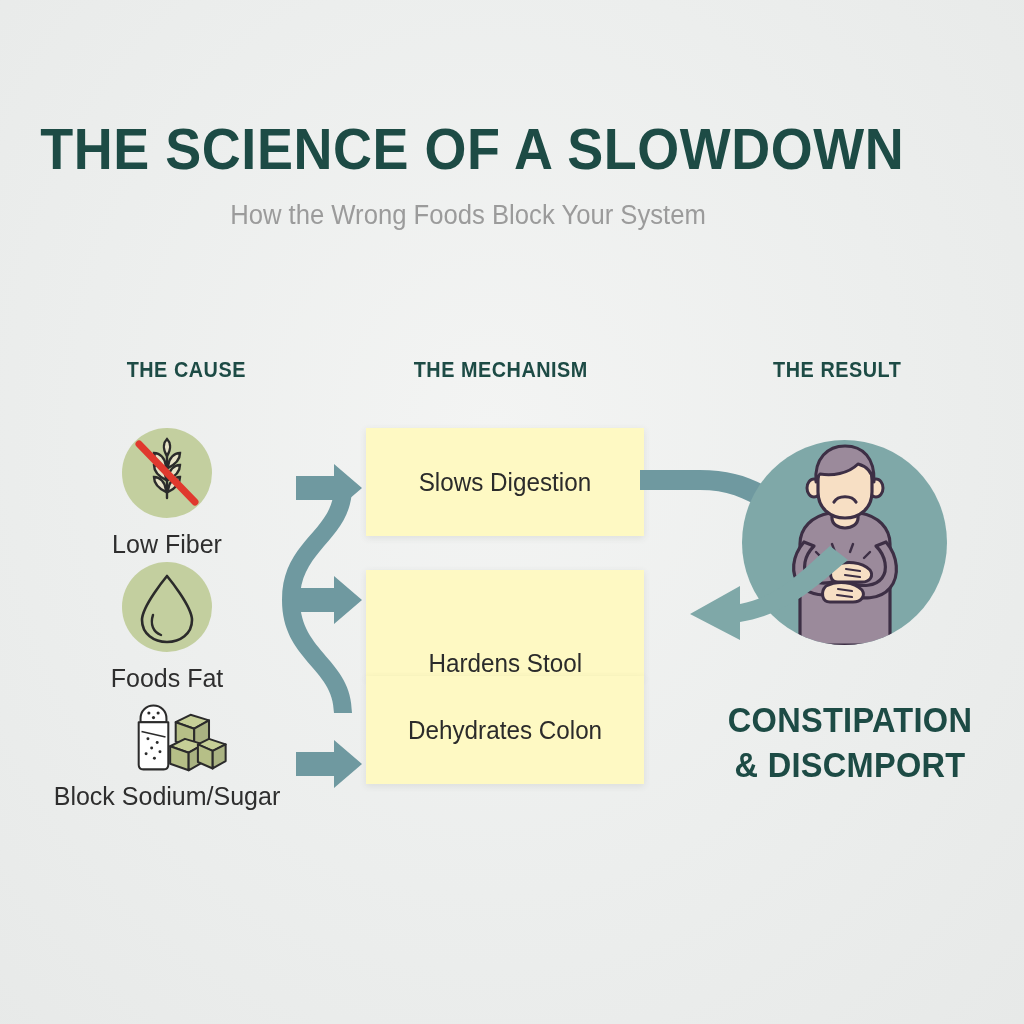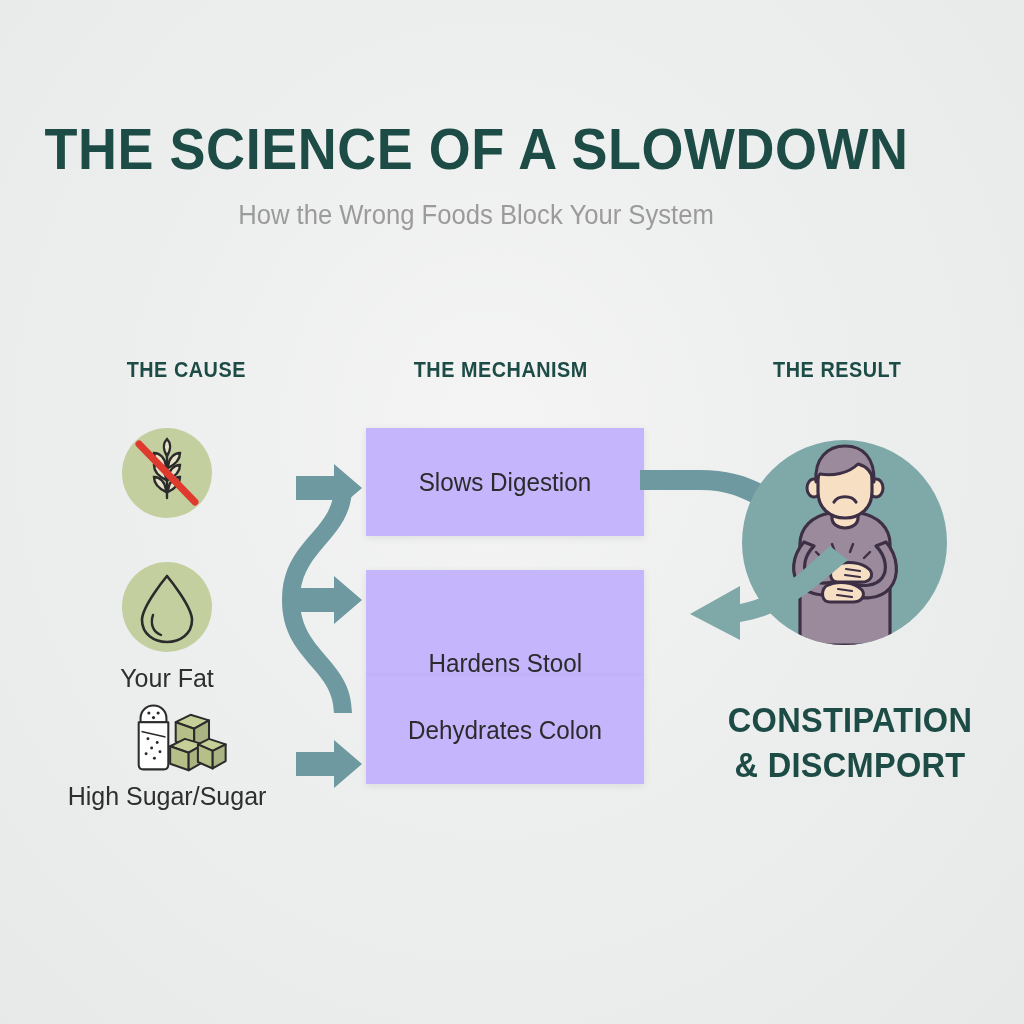--- a/index.html
+++ b/index.html
@@ -9,21 +9,21 @@
     font-family:"Liberation Sans", sans-serif;
     overflow:hidden;
   }
   body {
     background:
       radial-gradient(ellipse at 48% 42%, #f3f4f3 0%, #eceeed 55%, #e7e9e8 100%);
     position:relative;
   }
 
   
-  #header { position:absolute; top:120px; left:12px; width:928px; text-align:center; }
+  #header { position:absolute; top:120px; left:0; width:928px; text-align:center;padding-left:8px; }
   #main-title {
     font-size:58px;
     font-weight:700;
     letter-spacing:0.6px;
     color:#1d4b45;
     font-family:"Liberation Sans Narrow","Liberation Sans",sans-serif;
     transform:scaleX(0.93);
     line-height:1.0;
     white-space:nowrap;
   }
@@ -70,21 +70,21 @@
     color:#2e2e2e;
     font-weight:400;
     white-space:nowrap;
   }
   #cause-2 .cause-label { font-size:25px; margin-top:8px; }
 
   
   .mech-card {
     position:absolute;
     left:366px; width:278px; height:108px;
-    background:#c4b5fd;
+    background:#fef9c3;
     box-shadow:0 2px 7px rgba(60,70,68,0.11);
     display:flex; align-items:center; justify-content:center;
   }
   #mech-0 { top:428px; }
   #mech-1 { top:570px;align-items:flex-end; }
   #mech-2 { top:676px; }
   .mech-label {
     font-size:25px;
     color:#2b2b2b;
     font-weight:400;
@@ -163,30 +163,31 @@
         <path d="M44 40 C36 36, 32 30, 32 25 C38 25, 43 30, 44 38 Z" fill="#e6e2c6"></path>
         <path d="M46 40 C54 36, 58 30, 58 25 C52 25, 47 30, 46 38 Z" fill="#e6e2c6"></path>
         <path d="M44 52 C36 48, 32 42, 32 37 C38 37, 43 42, 44 50 Z" fill="#e6e2c6"></path>
         <path d="M46 52 C54 48, 58 42, 58 37 C52 37, 47 42, 46 50 Z" fill="#e6e2c6"></path>
         <path d="M44 64 C36 60, 32 54, 32 49 C38 49, 43 54, 44 62 Z" fill="#e6e2c6"></path>
         <path d="M46 64 C54 60, 58 54, 58 49 C52 49, 47 54, 46 62 Z" fill="#e6e2c6"></path>
       </g>
       <line x1="17" y1="16" x2="73" y2="74" stroke="#e0392e" stroke-width="7" stroke-linecap="round"></line>
     </svg>
   </div>
+  <div class="cause-label">Low Fiber</div>
 </div>
 
 <div class="cause-item" id="cause-1">
   <div class="cause-circle">
     <svg viewBox="0 0 90 90" width="90" height="90">
       <path d="M45 14 C45 14, 70 44, 70 58 C70 72, 58 80, 45 80 C32 80, 20 72, 20 58 C20 44, 45 14, 45 14 Z" fill="none" stroke="#2b2b2b" stroke-width="2.6" stroke-linejoin="round"></path>
       <path d="M31 53 C28 62, 31 70, 39 73" fill="none" stroke="#2b2b2b" stroke-width="2.4" stroke-linecap="round"></path>
     </svg>
   </div>
-  <div class="cause-label">Your Fat</div>
+  <div class="cause-label">Foods Fat</div>
 </div>
 
 <div class="cause-item" id="cause-2">
   <div class="cause-circle nobg">
     <svg viewBox="0 0 120 80" width="120" height="74">
 
       <g stroke="#2b2b2b" stroke-width="2.2" fill="#ffffff" stroke-linejoin="round">
         <path d="M26 20 C26 12, 32 6, 40 6 C48 6, 54 12, 54 20 L54 24 L26 24 Z"></path>
         <path d="M24 24 L56 24 L56 70 C56 73, 54 75, 51 75 L29 75 C26 75, 24 73, 24 70 Z"></path>
       </g>
@@ -215,21 +216,21 @@
           <path d="M78 57 L94 48 L94 67 L78 76 Z" fill="#aab382"></path>
         </g>
         <g>
           <path d="M88 48 L100 42 L118 48 L104 55 Z" fill="#c6cf97"></path>
           <path d="M88 48 L104 55 L104 74 L88 67 Z" fill="#b6bf87"></path>
           <path d="M104 55 L118 48 L118 66 L104 74 Z" fill="#aab382"></path>
         </g>
       </g>
     </svg>
   </div>
-  <div class="cause-label">High Sugar/Sugar</div>
+  <div class="cause-label">Block Sodium/Sugar</div>
 </div>
 
 <div class="mech-card" id="mech-0">
   <span class="mech-label">Slows Digestion</span>
 </div>
 <div class="mech-card" id="mech-1">
   <span class="mech-label">Hardens Stool</span>
 </div>
 <div class="mech-card" id="mech-2">
   <span class="mech-label">Dehydrates Colon</span>

